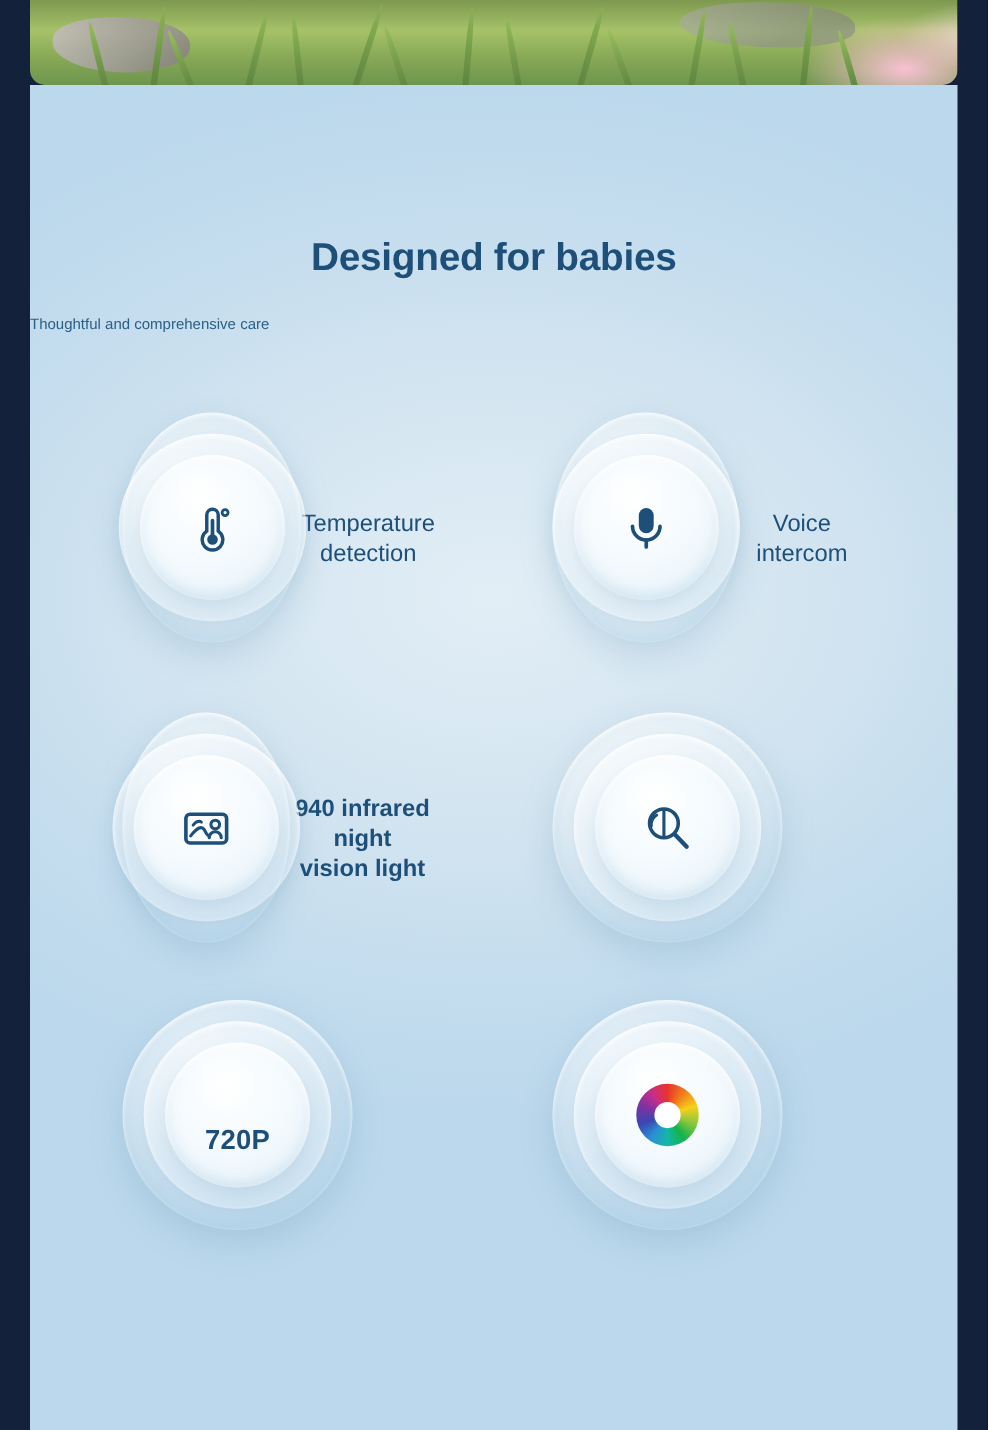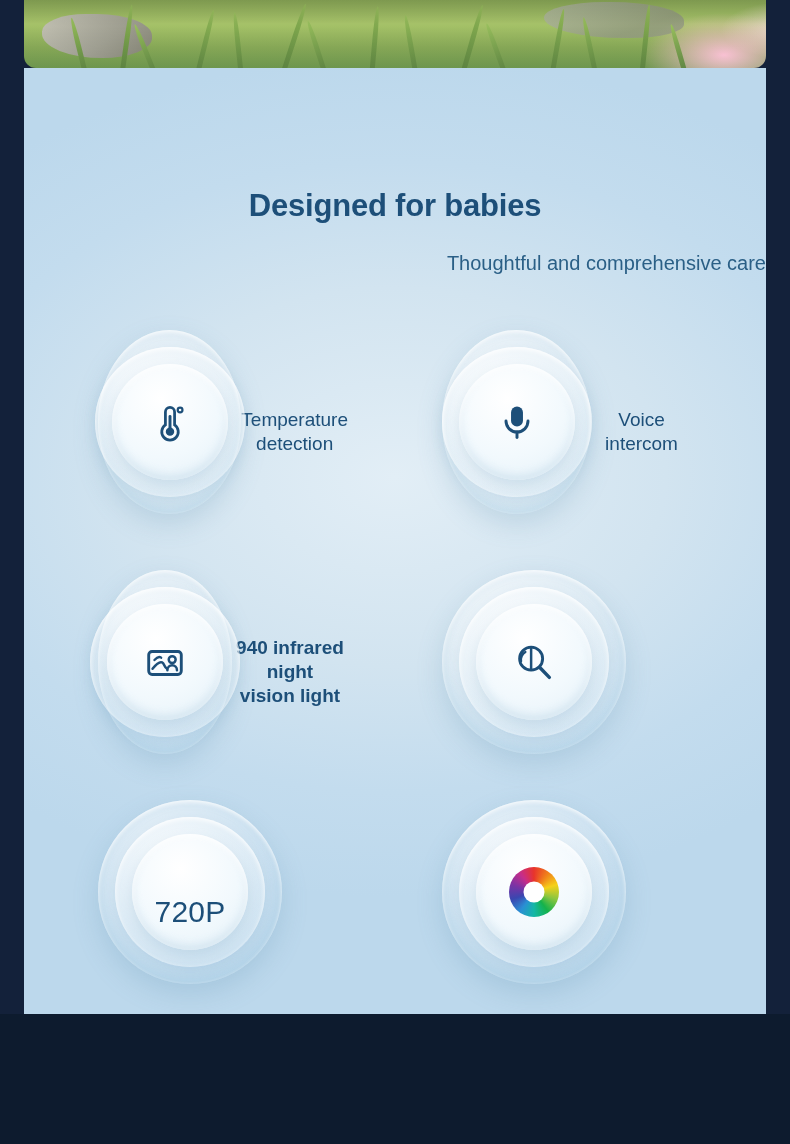--- a/index.html
+++ b/index.html
@@ -10,21 +10,21 @@
   body {
     width: 790px;
     height: 1144px;
     overflow: hidden;
     font-family: "Liberation Sans", sans-serif;
   }
 
   .page {
     position: relative;
     width: 790px;
-    height: 1014px;
+    height: 1144px;
     background: #13213a;
     overflow: hidden;
   }
 
   
   .photo-strip {
     position: absolute;
     left: 24px;
     top: 0;
     width: 742px;
@@ -90,22 +90,22 @@
     font-size: 31px;
     font-weight: bold;
     color: #1d4f79;
     letter-spacing: -0.2px;
   }
   .subhead {
     position: absolute;
     left: 0;
     right: 0;
     top: 184px;
-    text-align: right;
-    font-size: 20px;
+    text-align: left;
+    font-size: 12px;
     color: #2a5f86;
   }
 
   
   .grid {
     position: absolute;
     left: 0;
     right: 0;
     top: 262px;
   }
@@ -162,22 +162,22 @@
     justify-content: center;
     z-index: 2;
   }
   .icon-glyph {
     color: #1d4f79;
     display: flex;
     align-items: center;
     justify-content: center;
   }
   .res-text {
-    font-size: 30px;
-    font-weight: normal;
+    font-size: 22px;
+    font-weight: bold;
     color: #1d4f79;
     letter-spacing: 0.2px;
     margin-top: 40px;
   }
 
   .caption {
     margin-top: 20px;
     text-align: center;
     font-size: 19px;
     line-height: 24px;

